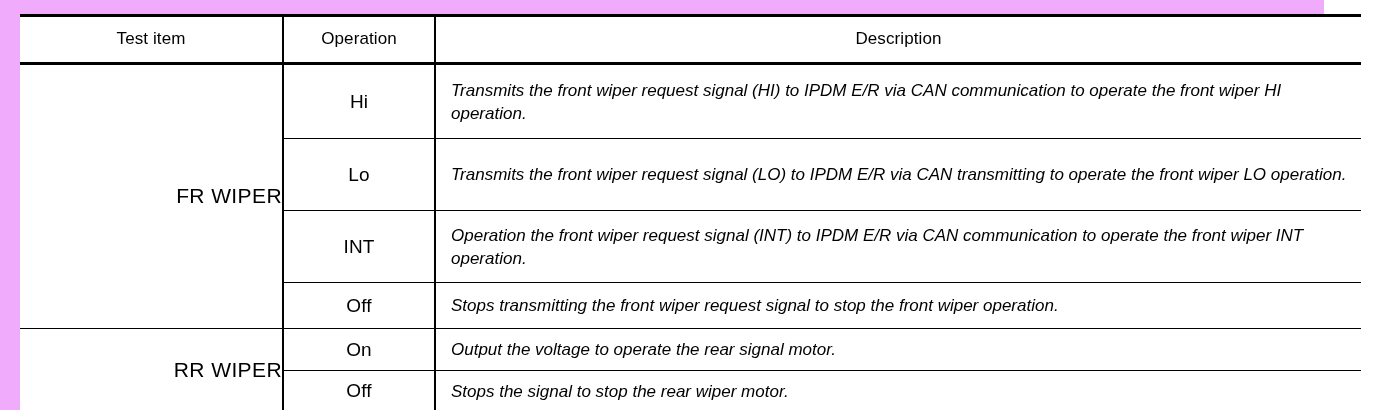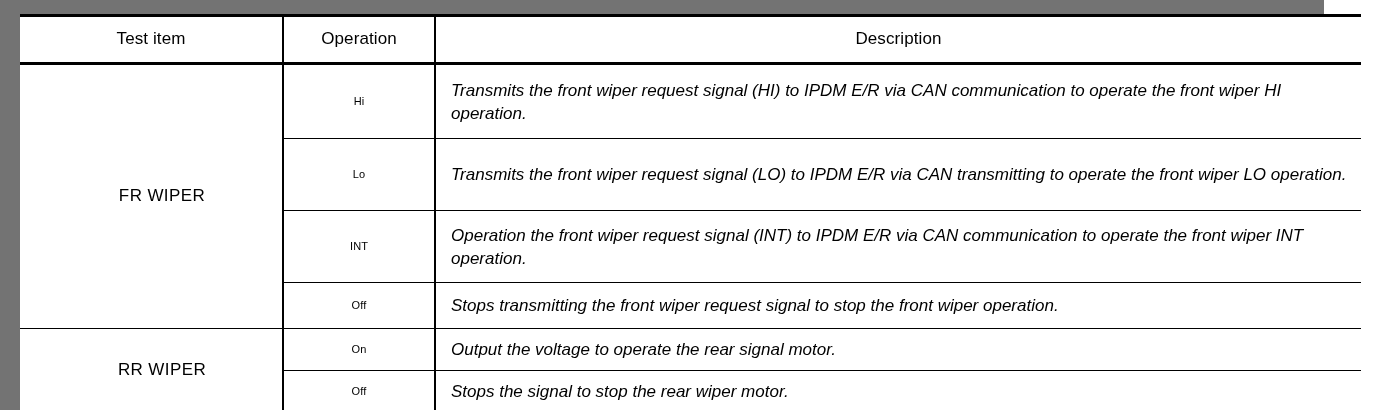--- a/index.html
+++ b/index.html
@@ -14,21 +14,21 @@
     overflow: hidden;
     font-family: "Liberation Sans", "DejaVu Sans", sans-serif;
     color: #000000;
     -webkit-font-smoothing: none;
   }
 
   #page {
     position: relative;
     width: 1324px;
     height: 410px;
-    background: #737373;
+    background: #f0abfc;
   }
 
   
   #table-wrap {
     position: absolute;
     left: 20px;
     top: 14px;
     width: 1341px;
   }
 
@@ -63,28 +63,28 @@
 
   th.head {
     height: 45px;
     text-align: center;
     font-size: 17px;
     letter-spacing: 0.1px;
   }
 
   td.oper {
     text-align: center;
-    font-size: 11px;
+    font-size: 19px;
     letter-spacing: 0.1px;
   }
 
   td.testitem {
-    text-align: center;
+    text-align: right;
     padding-left: 22px;
-    font-size: 17px;
+    font-size: 21px;
     letter-spacing: 0.4px;
   }
 
   td.desc {
     text-align: left;
     padding: 0 10px 0 15px;
     font-size: 17px;
     line-height: 23px;
   }
 

